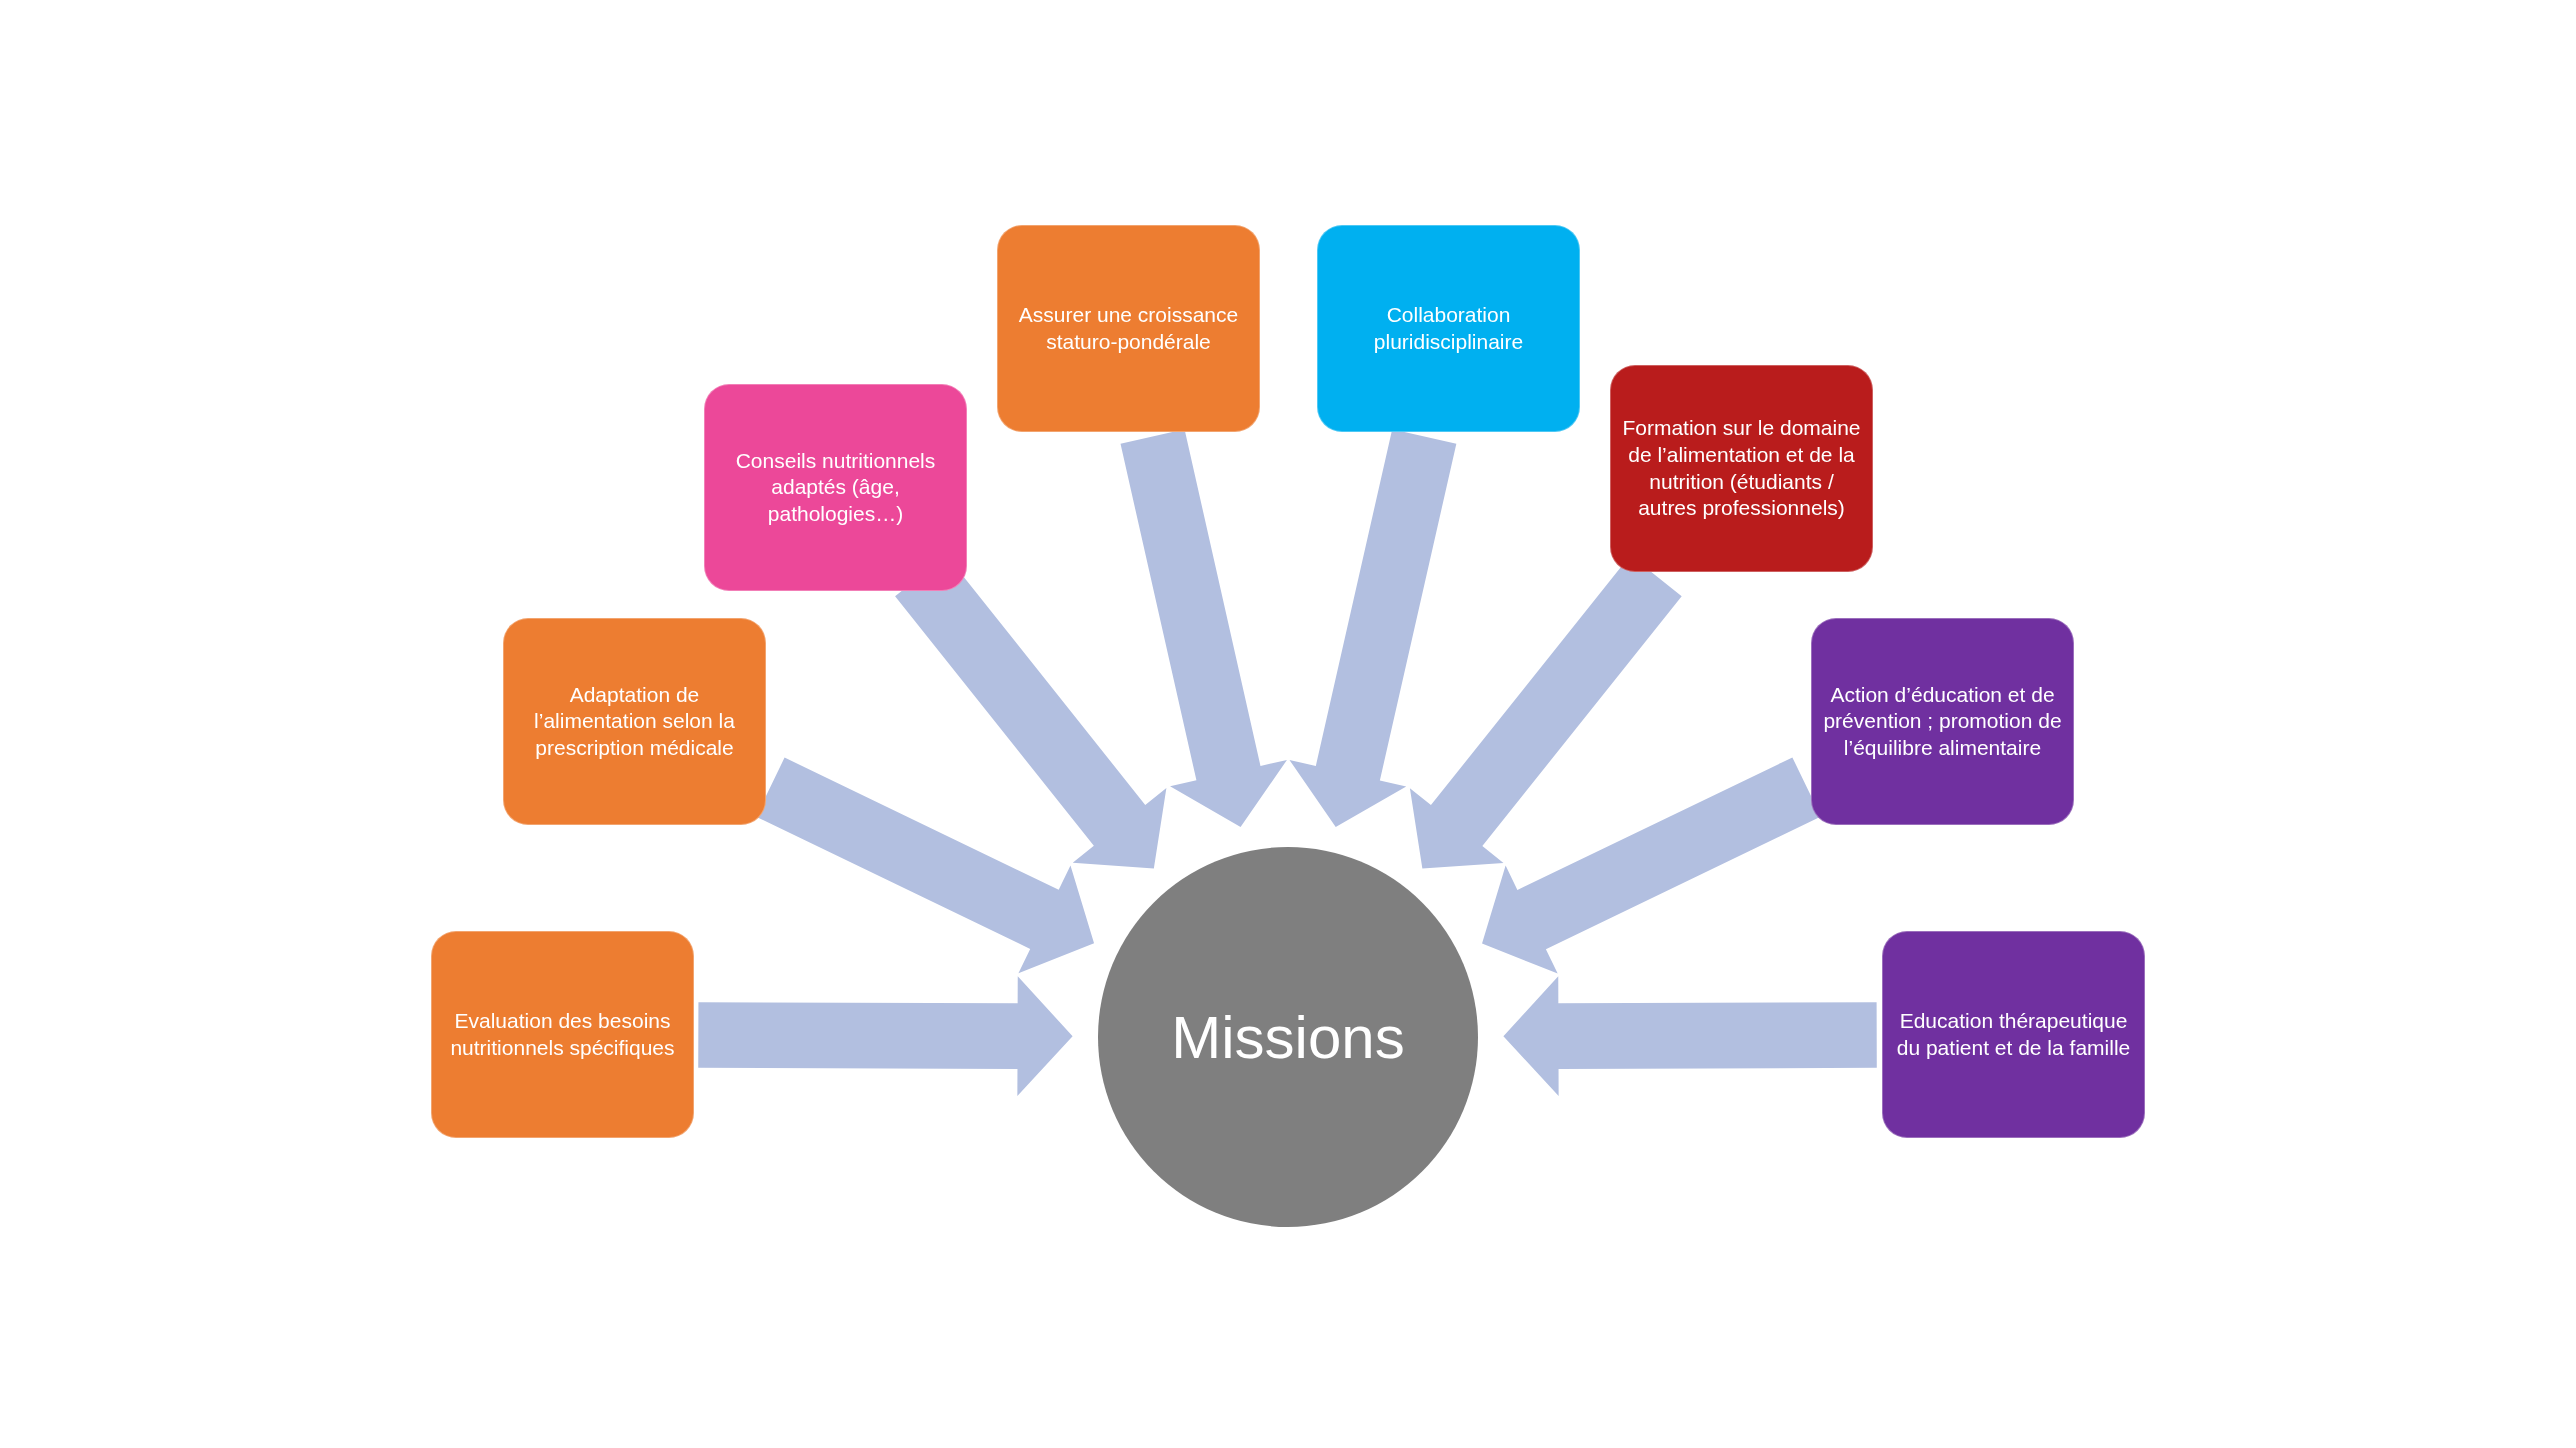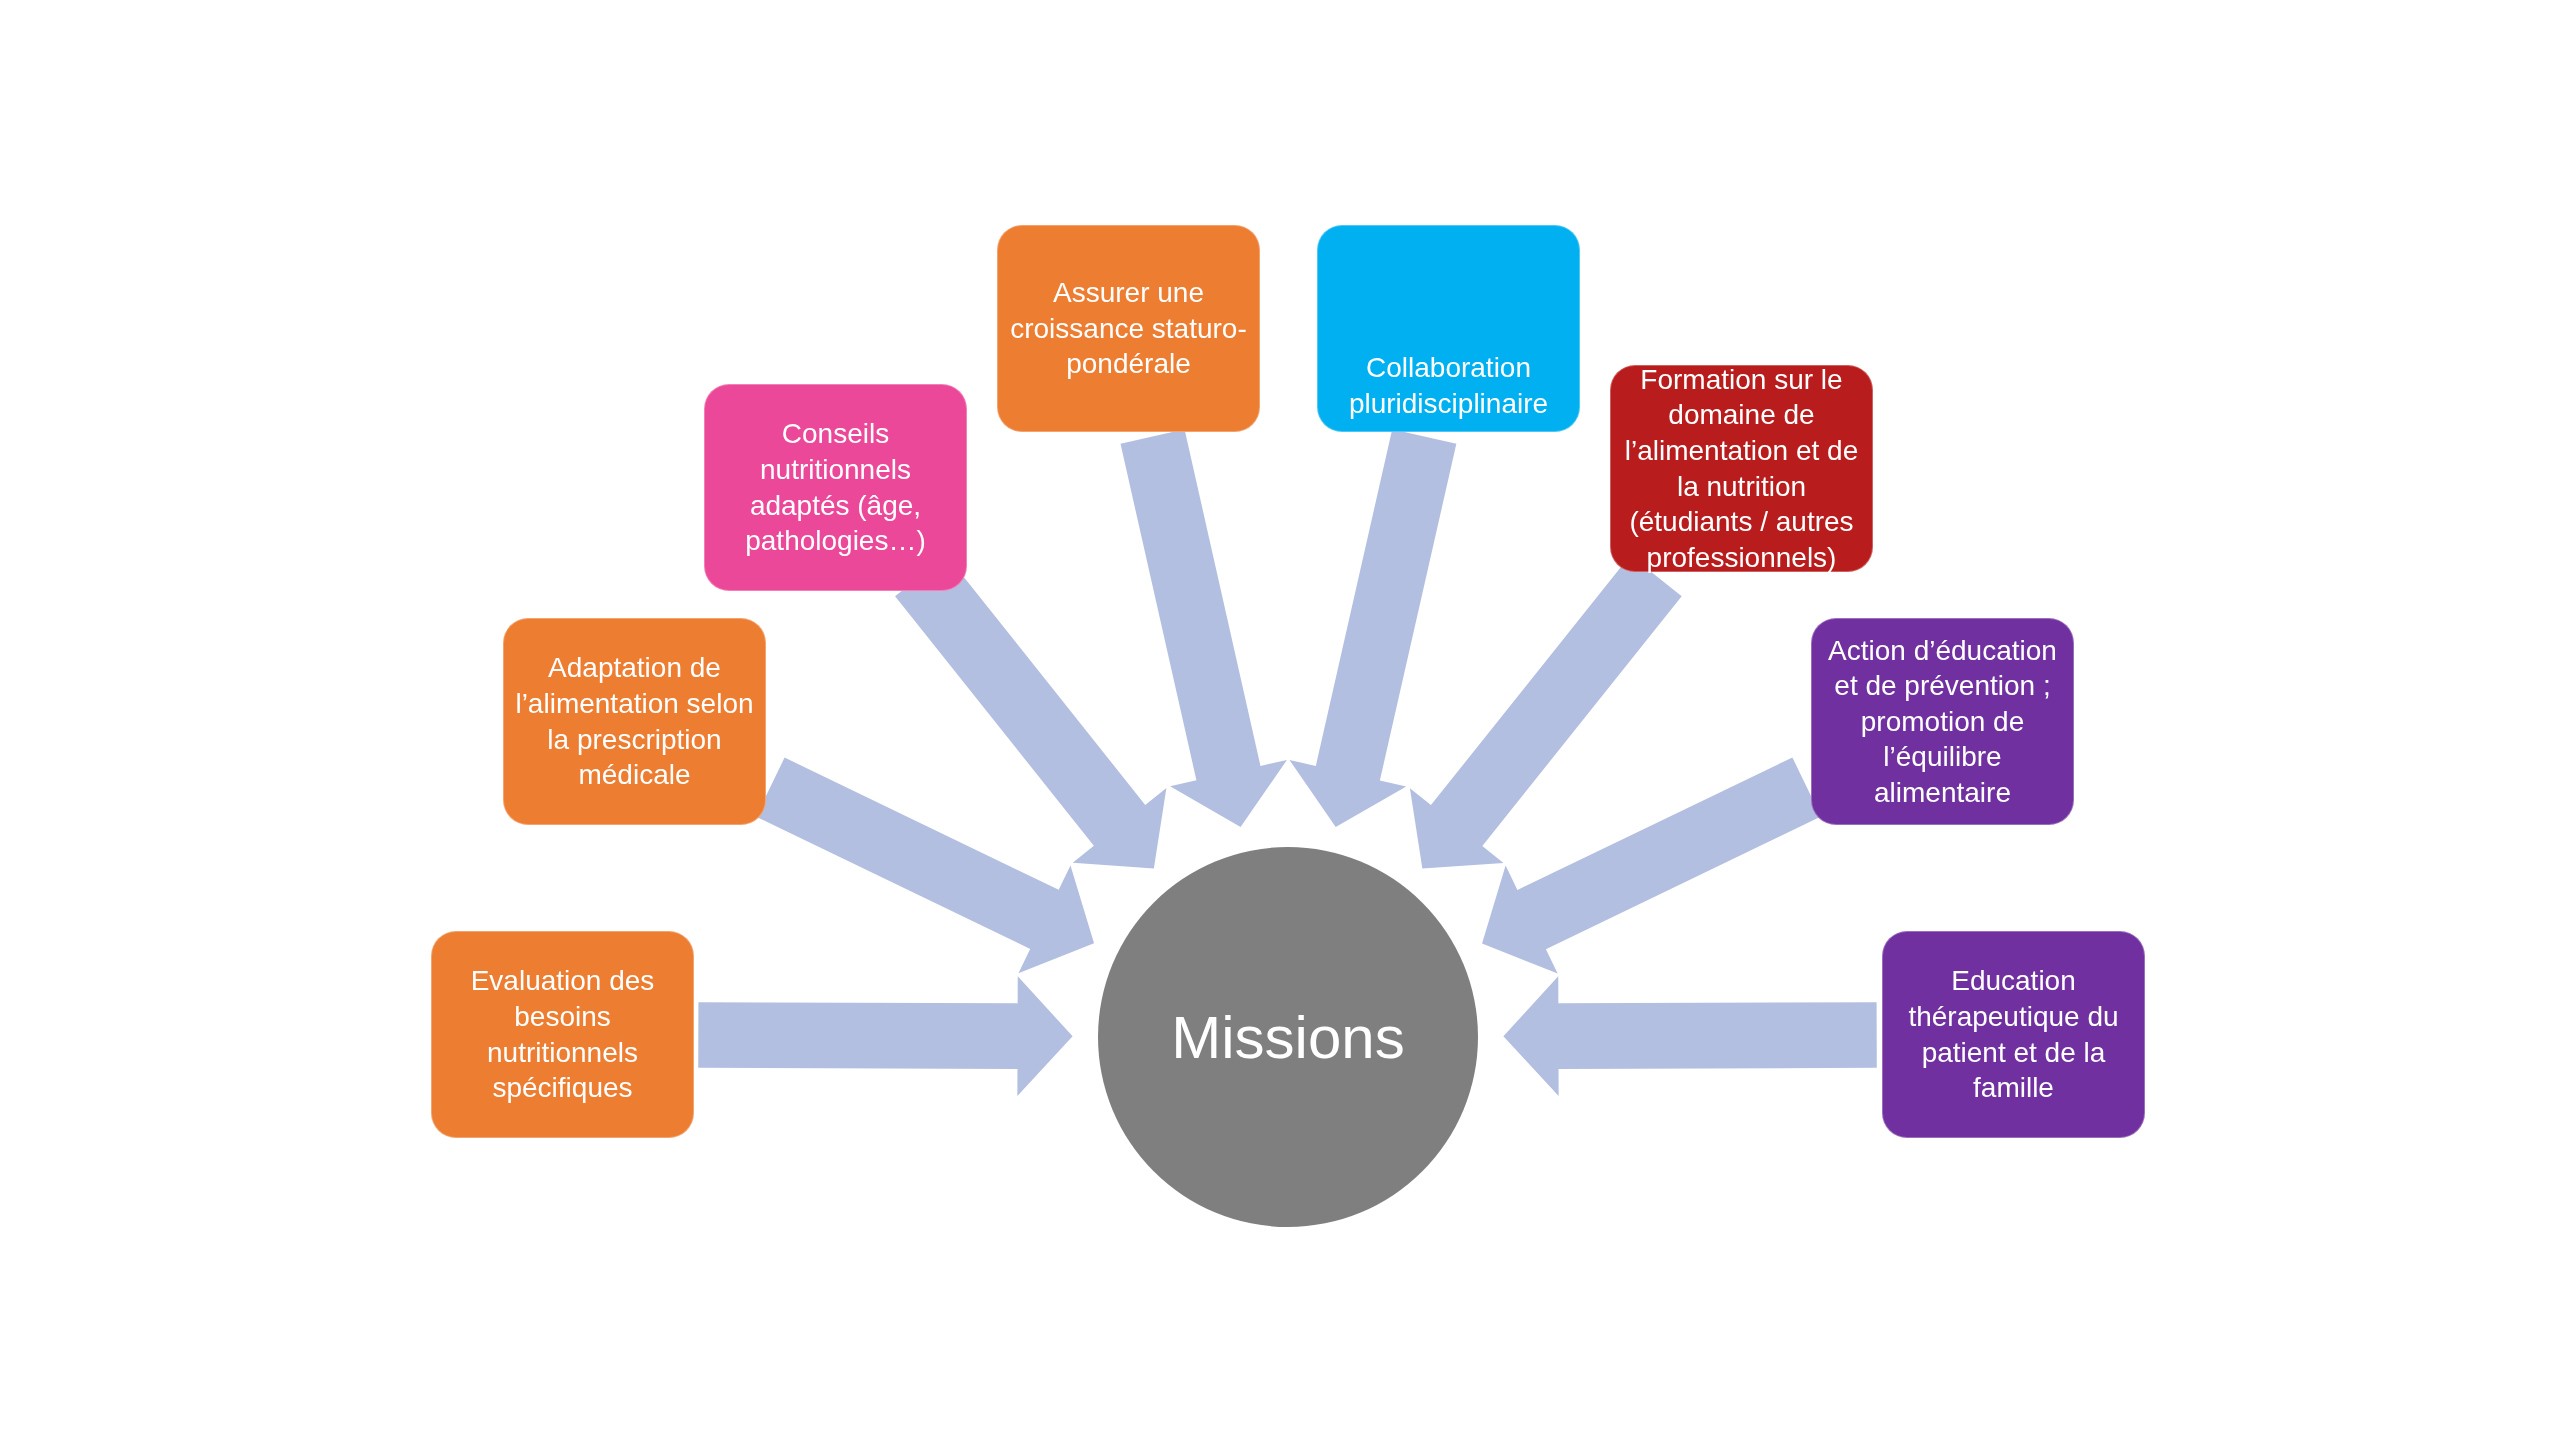--- a/index.html
+++ b/index.html
@@ -27,21 +27,21 @@
     width: 263px;
     height: 207px;
     border-radius: 25px;
     box-sizing: border-box;
     padding: 9.7px 7.7px;
     display: flex;
     align-items: center;
     justify-content: center;
     text-align: center;
     color: #FFFFFF;
-    font-size: 28px;
+    font-size: 21px;
     line-height: 1.27;
     border: 1.9px solid rgba(255,255,255,0.30);
   }
   .center-circle {
     position: absolute;
     left: 1098px;
     top: 847px;
     width: 380px;
     height: 380px;
     border-radius: 50%;
@@ -73,21 +73,21 @@
   </div>
   <div class="node" style="left: 503px; top: 618px; background: rgb(237, 125, 49); color: rgb(255, 255, 255); justify-content: center;">
     <span>Adaptation de l’alimentation selon la prescription médicale</span>
   </div>
   <div class="node" style="left: 704px; top: 365px; background: #ec4899; color: rgb(255, 255, 255); margin-top: 19px;">
     <span>Conseils nutritionnels adaptés (âge, pathologies…)</span>
   </div>
   <div class="node" style="left: 997px; top: 225px; background: rgb(237, 125, 49); color: rgb(255, 255, 255);">
     <span>Assurer une croissance staturo-pondérale</span>
   </div>
-  <div class="node" style="left: 1317px; top: 225px; background: rgb(0, 176, 240); color: rgb(255, 255, 255); align-items: flex-end;">
+  <div class="node" style="left: 1317px; top: 225px; background: rgb(0, 176, 240); color: rgb(255, 255, 255);">
     <span>Collaboration pluridisciplinaire</span>
   </div>
   <div class="node" style="left: 1610px; top: 365px; background: #b91c1c; color: rgb(255, 255, 255);">
     <span>Formation sur le domaine de l’alimentation et de la nutrition (étudiants / autres professionnels)</span>
   </div>
   <div class="node" style="left: 1811px; top: 618px; background: rgb(112, 48, 160); color: rgb(255, 255, 255);">
     <span>Action d’éducation et de prévention ; promotion de l’équilibre alimentaire</span>
   </div>
   <div class="node" style="left: 1882px; top: 931px; background: rgb(112, 48, 160); color: rgb(255, 255, 255);">
     <span>Education thérapeutique du patient et de la famille</span>

